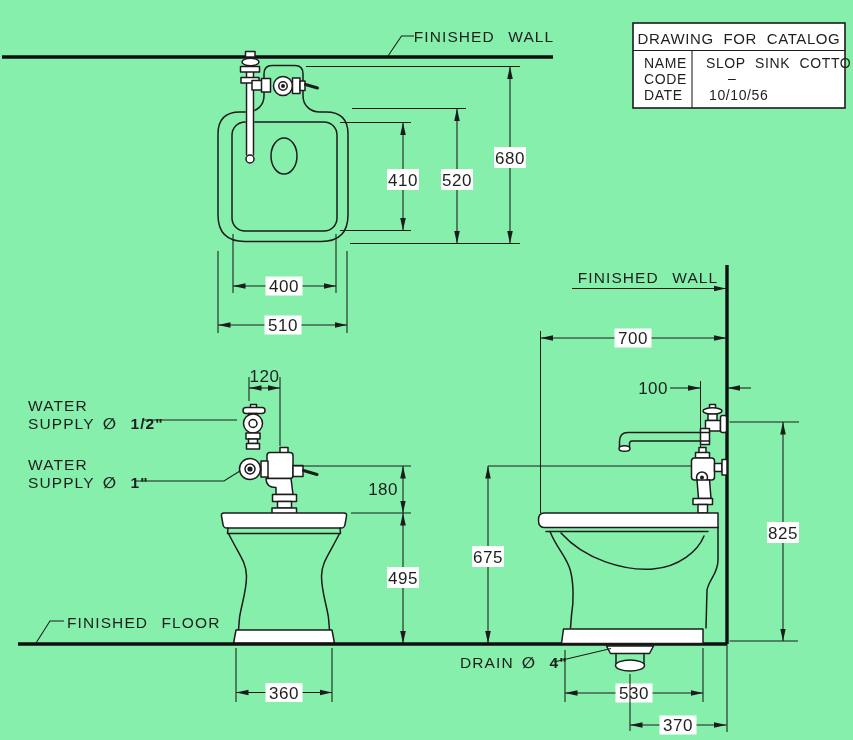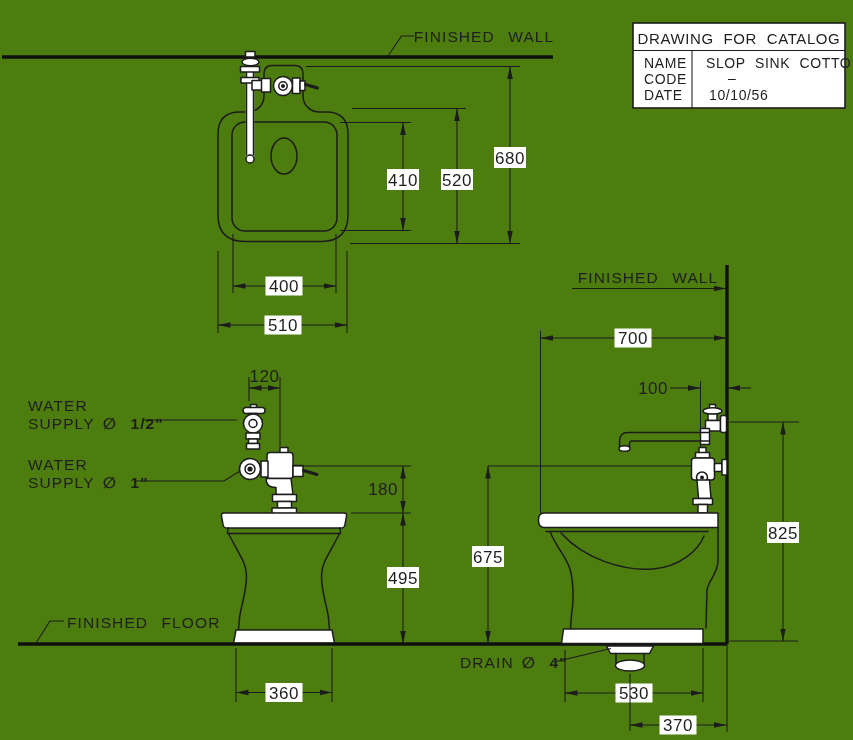--- a/index.html
+++ b/index.html
@@ -1,16 +1,16 @@
 <!DOCTYPE html>
 <html><head>
 <meta charset="utf-8">
 <style>
   html,body{margin:0;padding:0;background:#fff;}
-  .stage{position:relative;width:853px;height:740px;background:#4d7c0f;overflow:hidden;
+  .stage{position:relative;width:853px;height:740px;background:#86efac;overflow:hidden;
          font-family:"Liberation Sans","DejaVu Sans",sans-serif;}
   svg text{fill:#1f1f1f;font-family:"Liberation Sans","DejaVu Sans",sans-serif;}
   .obj{fill:none;stroke:#1c1c1c;stroke-width:1.5;stroke-linejoin:round;stroke-linecap:round;}
   .objf{fill:#ffffff;stroke:#1c1c1c;stroke-width:1.5;stroke-linejoin:round;}
   .thin{fill:none;stroke:#1c1c1c;stroke-width:1.05;stroke-linecap:butt;}
   .thick{fill:none;stroke:#101010;stroke-width:3.4;}
   .dimline{fill:none;stroke:#1c1c1c;stroke-width:1.05;marker-start:url(#ah);marker-end:url(#ah);}
   .dime{fill:none;stroke:#1c1c1c;stroke-width:1.05;marker-end:url(#ah);}
   .dims{fill:none;stroke:#1c1c1c;stroke-width:1.05;marker-start:url(#ah);}
   .mask{fill:#ffffff;stroke:none;}

